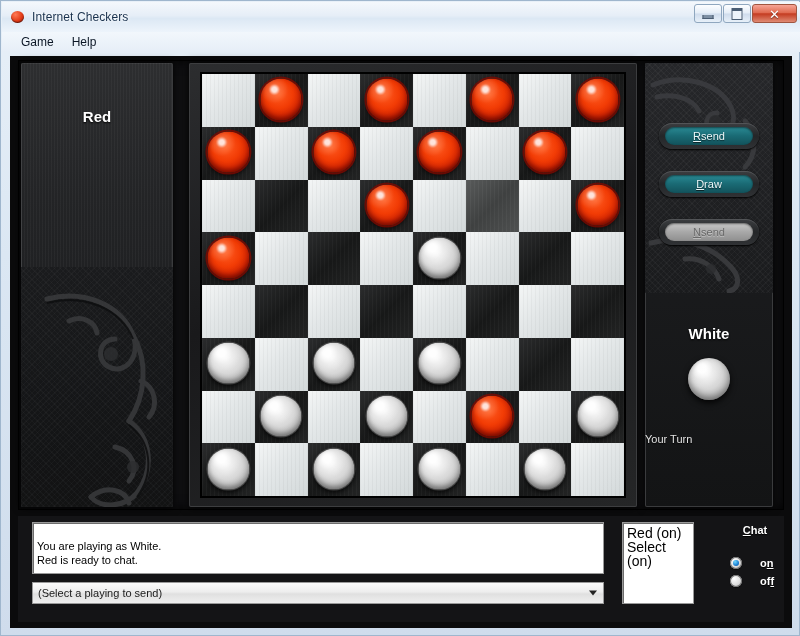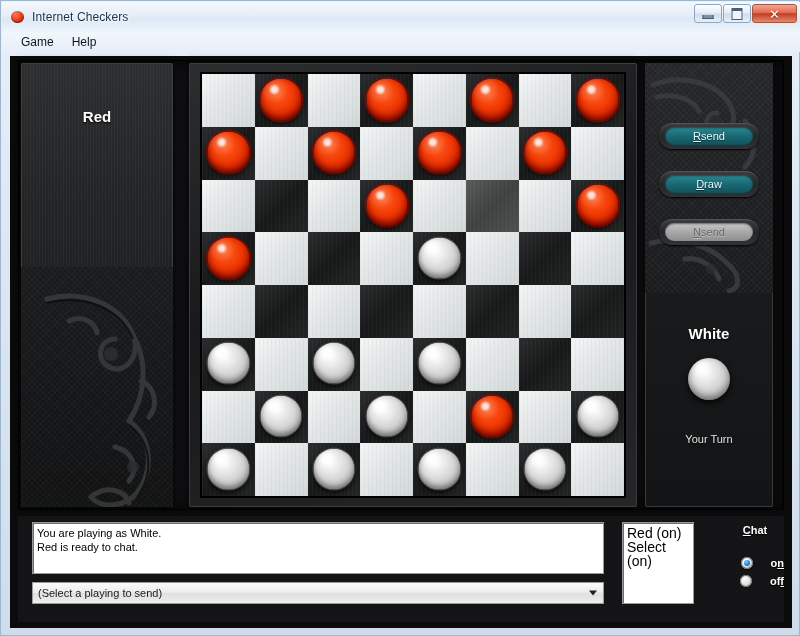--- a/index.html
+++ b/index.html
@@ -288,41 +288,41 @@
     transform: translateX(-50%);
     width: 42px; height: 42px;
     border-radius: 50%;
     background:
       radial-gradient(circle at 33% 25%, rgba(255,255,255,.95) 0 10%, rgba(255,255,255,.3) 26%, rgba(255,255,255,0) 48%),
       radial-gradient(circle at 45% 38%, #f0f0f0 0%, #d6d6d6 44%, #b4b4b4 72%, #7f7f7f 100%);
     box-shadow: 0 3px 6px rgba(0,0,0,.85), inset 0 -3px 6px rgba(60,60,60,.55);
   }
   #right-status {
     position: absolute; left: 0; top: 370px;
-    width: 100%; text-align: center;
+    width: 100%; text-align: left;
     color: #e3e3e3; font-size: 11px;
     text-shadow: 0 1px 1px #000;
   }
 
   
   #bottom {
     position: absolute;
     left: 8px; top: 460px;
     width: 766px; height: 106px;
     background: #141416;
   }
   #chatlog {
     position: absolute;
     left: 14px; top: 6px;
     width: 572px; height: 52px;
     background: #fff;
     border: 1px solid #9a9a9a;
     box-shadow: inset 1px 1px 0 #6d6d6d;
     box-sizing: border-box;
-    padding: 3px 4px;
+    padding: 16px 4px;
     font-size: 11px;
     color: #000;
     line-height: 14px;
     overflow: hidden;
   }
   #chatselect {
     position: absolute;
     left: 14px; top: 66px;
     width: 572px; height: 22px;
     background: linear-gradient(180deg,#fbfbfb 0%, #ededed 45%, #e0e0e0 55%, #efefef 100%);
@@ -366,21 +366,20 @@
     color: #fff; font-size: 11px; font-weight: bold;
     text-shadow: 0 1px 1px #000;
     text-align: center;
     margin-bottom: 21px;
   }
   .radio-row {
     display: flex; align-items: center;
     gap: 18px; margin-bottom: 6px;
     padding-left: 4px;
     cursor: default;
-    justify-content: flex-end;
   }
   .radio {
     width: 12px; height: 12px; border-radius: 50%;
     background: radial-gradient(circle at 35% 30%, #ffffff 0%, #dcdcdc 55%, #9a9a9a 100%);
     box-shadow: inset 0 0 0 1px #6f6f6f, 0 1px 1px rgba(0,0,0,.6);
     position: relative;
     flex: 0 0 auto;
   }
   .radio.checked::after {
     content: "";

